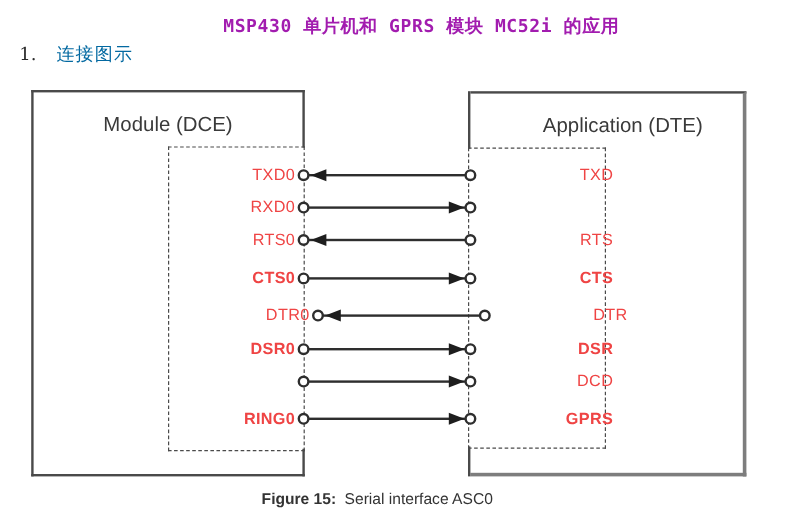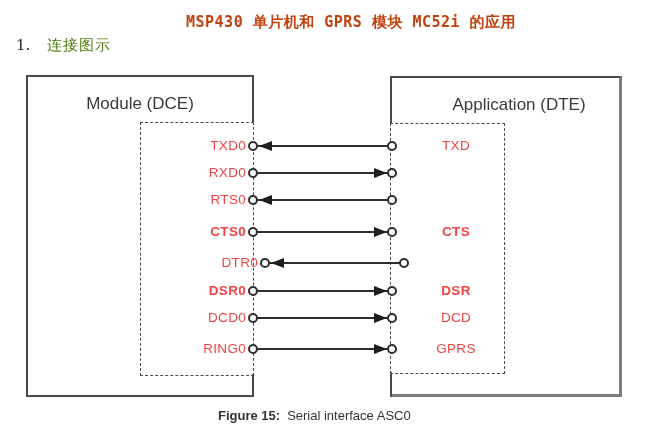--- a/index.html
+++ b/index.html
@@ -1,24 +1,24 @@
 <!DOCTYPE html>
 <html><head>
 <meta charset="utf-8">
 <style>
   html,body{margin:0;padding:0;background:#fff;}
   #page{position:relative;width:660px;height:436px;background:#ffffff;overflow:hidden;
         font-family:"Liberation Sans",sans-serif;}
 
   .doc-title{position:absolute;left:186px;top:13px;font-family:"DejaVu Sans Mono",monospace;
-             font-weight:bold;font-size:15px;color:#c2410c;letter-spacing:0.5px;white-space:nowrap;}
+             font-weight:bold;font-size:15px;color:#a21caf;letter-spacing:0.5px;white-space:nowrap;}
   .list-num{position:absolute;left:16px;top:36px;font-family:"DejaVu Serif",serif;
             font-size:15px;color:#2a2a2a;}
   .list-text{position:absolute;left:47px;top:36px;font-family:Liberation Serif, serif;
-             font-size:15px;color:#4d7c0f;letter-spacing:1px;white-space:nowrap;}
+             font-size:15px;color:#0369a1;letter-spacing:1px;white-space:nowrap;}
 
   
   .box{position:absolute;box-sizing:border-box;border:2px solid #4a4a4a;background:transparent;}
   .box.dce{left:26px;top:75px;width:228px;height:322px;border-right:none;}
   .box.dte{left:392px;top:76px;width:230px;height:321px;border-left:none;
            border-right-width:3px;border-bottom-width:3px;border-right-color:#7d7d7d;border-bottom-color:#7d7d7d;}
 
   
   .edge{position:absolute;width:2px;background:#4a4a4a;}
   .edge.dce-top{left:252px;top:75px;height:48px;}
@@ -30,25 +30,25 @@
   .dashed.dce{left:140px;top:122px;width:114px;height:254px;}
   .dashed.dte{left:390px;top:123px;width:115px;height:251px;}
 
   .box-title{position:absolute;font-size:17px;color:#3a3a3a;text-align:center;white-space:nowrap;}
   .box-title.dce{left:26px;top:94px;width:228px;}
   .box-title.dte{left:392px;top:95px;width:230px;padding-left:24px;box-sizing:border-box;}
 
   
   .row{position:absolute;left:0;width:660px;height:16px;}
   .r0{top:138px;} .r1{top:165px;} .r2{top:192px;} .r3{top:224px;font-weight:bold;}
-  .r4{top:255px;margin-left:12px;} .r5{top:283px;font-weight:bold;} .r6{top:310px;} .r7{top:341px;}
+  .r4{top:255px;margin-left:12px;} .r5{top:283px;font-weight:bold;} .r6{top:310px;} .r7{top:341px;font-weight:bold;}
 
   .lbl{position:absolute;top:0;font-size:13.5px;color:#ef4444;line-height:16px;letter-spacing:0.3px;}
   .lbl.dce{left:140px;width:106px;text-align:right;}
-  .lbl.dte{left:401px;width:110px;text-align:center;}
+  .lbl.dte{left:401px;width:110px;text-align:right;}
 
   .wire{position:absolute;left:253px;top:7px;width:138px;height:2px;background:#2e2e2e;}
 
   .pin{position:absolute;top:3px;width:10px;height:10px;box-sizing:border-box;
        border:2px solid #2e2e2e;border-radius:50%;background:#fff;}
   .pin.dce{left:248px;} .pin.dte{left:387px;}
 
   .arrow{position:absolute;top:3px;width:0;height:0;display:none;
          border-top:5px solid transparent;border-bottom:5px solid transparent;}
   .arrow.toward-dce{left:259px;border-right:13px solid #1e1e1e;}
@@ -98,54 +98,55 @@
     <div class="pin dte"></div>
     <div class="lbl dce">RXD0</div>
   </div>
   <div class="row r2 to-dce">
     <div class="wire"></div>
     <div class="arrow toward-dce"></div>
 
     <div class="pin dce"></div>
     <div class="pin dte"></div>
     <div class="lbl dce">RTS0</div>
+    <div class="lbl dte">RTS</div>
   </div>
   <div class="row r3 to-dte">
     <div class="wire"></div>
 
     <div class="arrow toward-dte"></div>
     <div class="pin dce"></div>
     <div class="pin dte"></div>
     <div class="lbl dce">CTS0</div>
     <div class="lbl dte">CTS</div>
   </div>
   <div class="row r4 to-dce">
     <div class="wire"></div>
     <div class="arrow toward-dce"></div>
 
     <div class="pin dce"></div>
     <div class="pin dte"></div>
     <div class="lbl dce">DTR0</div>
+    <div class="lbl dte">DTR</div>
   </div>
   <div class="row r5 to-dte">
     <div class="wire"></div>
 
     <div class="arrow toward-dte"></div>
     <div class="pin dce"></div>
     <div class="pin dte"></div>
     <div class="lbl dce">DSR0</div>
     <div class="lbl dte">DSR</div>
   </div>
   <div class="row r6 to-dte">
     <div class="wire"></div>
 
     <div class="arrow toward-dte"></div>
     <div class="pin dce"></div>
     <div class="pin dte"></div>
-    <div class="lbl dce">DCD0</div>
     <div class="lbl dte">DCD</div>
   </div>
   <div class="row r7 to-dte">
     <div class="wire"></div>
 
     <div class="arrow toward-dte"></div>
     <div class="pin dce"></div>
     <div class="pin dte"></div>
     <div class="lbl dce">RING0</div>
     <div class="lbl dte">GPRS</div>

